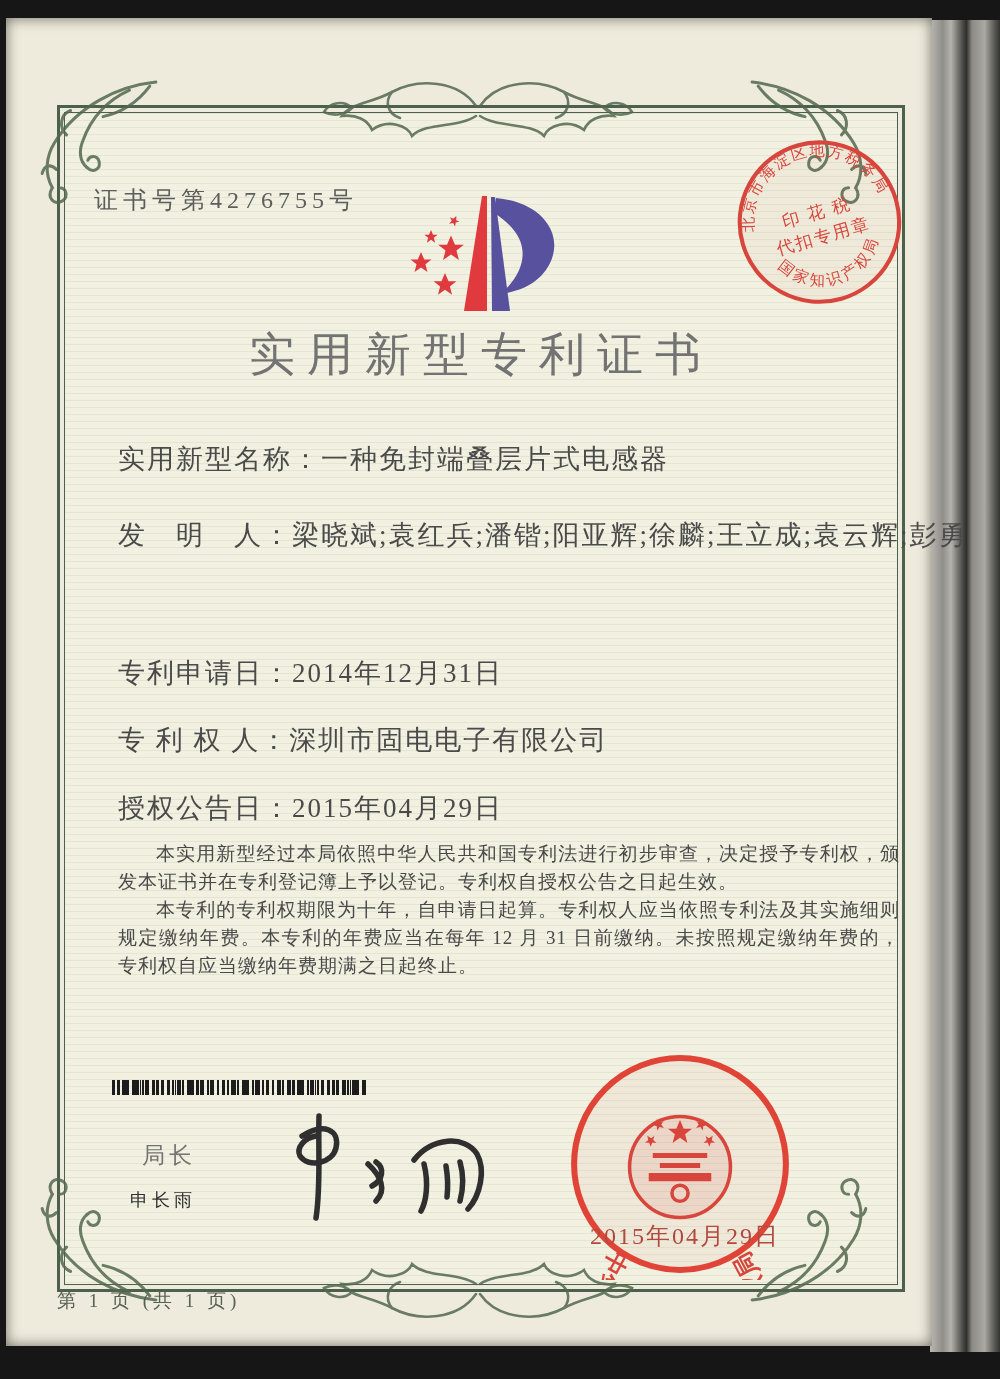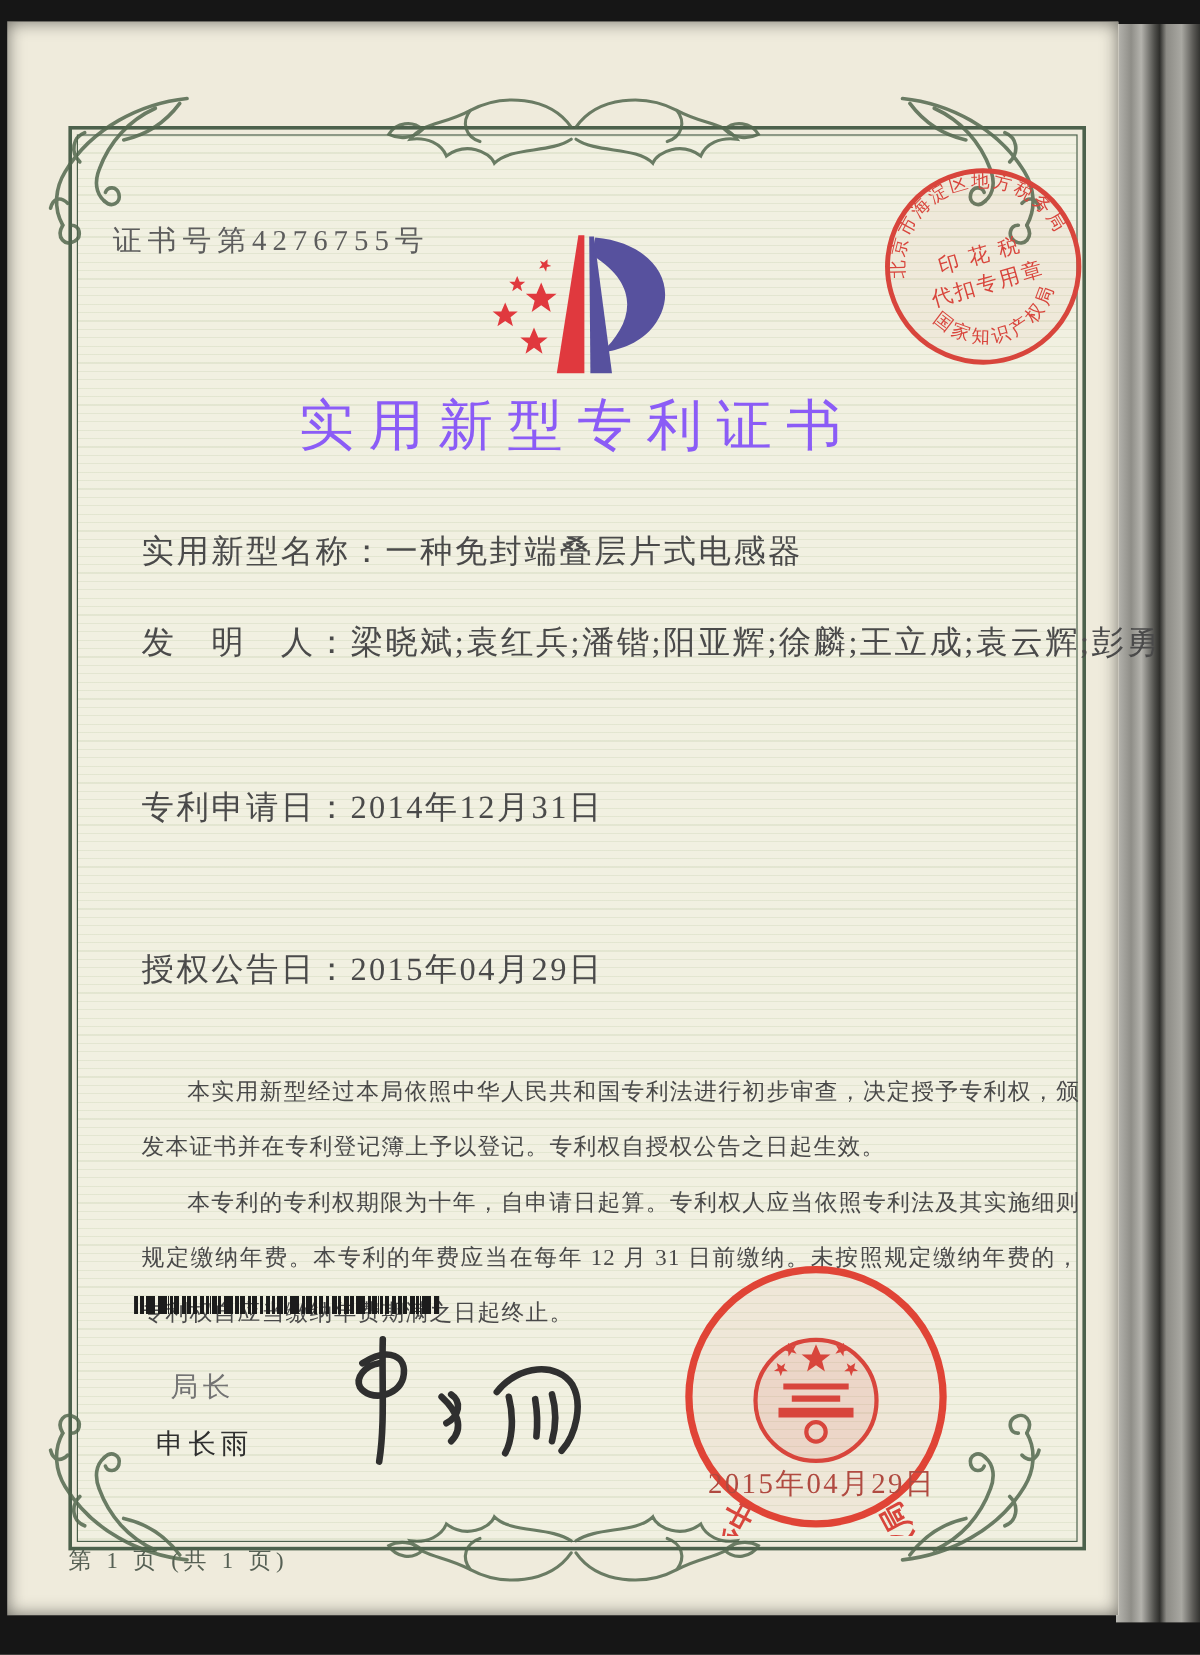--- a/index.html
+++ b/index.html
@@ -27,39 +27,39 @@
 
   .cert-no { position:absolute; left:88px; top:166px; font-size:24px; letter-spacing:5px;
     color:#5d5d5d; z-index:2; }
 
   .logo { position:absolute; left:392px; top:164px; z-index:2; }
 
   .tax-stamp { position:absolute; left:722px; top:112px; z-index:4; transform:rotate(-16deg); }
   .tax-stamp text, .tax-stamp textPath { fill:#d8453c; font-family:"Liberation Serif","DejaVu Serif",serif; }
 
   .doc-title { position:absolute; left:51px; top:306px; width:848px; text-align:center;
-    font-size:46px; letter-spacing:12px; color:#8b5cf6; z-index:2; }
+    font-size:46px; letter-spacing:12px; color:#737373; z-index:2; }
 
   .field { position:absolute; left:112px; font-size:27px; letter-spacing:2px; color:#4a4a4a;
     z-index:2; white-space:nowrap; }
   .f0{top:423px;} .f1{top:499px;text-align:center;} .f2{top:570px;} .f3{top:637px;} .f4{top:704px;} .f5{top:772px;text-align:center;}
 
   .body-text { position:absolute; left:112px; top:822px; width:782px; z-index:2;
-    font-size:19px; line-height:46px; letter-spacing:1px; color:#494949; text-align:justify;margin-top:48px; }
+    font-size:19px; line-height:28px; letter-spacing:1px; color:#494949; text-align:justify; }
   .body-text p { text-indent:2em; }
 
   .barcode { position:absolute; left:106px; top:1062px; width:254px; height:15px; z-index:2;
     background-image:
       repeating-linear-gradient(90deg,#1c1c1c 0 2px,rgba(0,0,0,0) 2px 5px),
       repeating-linear-gradient(90deg,#1c1c1c 0 1px,rgba(0,0,0,0) 1px 7px),
       repeating-linear-gradient(90deg,#1c1c1c 0 3px,rgba(0,0,0,0) 3px 11px); }
 
   .signer-title { position:absolute; left:136px; top:1122px; font-size:23px; letter-spacing:4px;
     color:#737373; font-family:"Liberation Sans","DejaVu Sans",sans-serif; z-index:2; }
-  .signer-name  { position:absolute; left:124px; top:1170px; font-size:23px; letter-spacing:4px;
+  .signer-name  { position:absolute; left:124px; top:1170px; font-size:18px; letter-spacing:4px;
     color:#2f2f2f; font-family:"Liberation Sans","DejaVu Sans",sans-serif; z-index:2; }
 
   .signature { position:absolute; left:258px; top:1086px; z-index:2; }
 
   .official-seal { position:absolute; left:558px; top:1030px; z-index:5; }
   .official-seal textPath { fill:#d8453c; font-weight:bold;
     font-family:"Liberation Serif","DejaVu Serif",serif; }
 
   .seal-date { position:absolute; left:584px; top:1202px; font-size:24px; letter-spacing:2px;
     color:#b04a40; z-index:6; }
@@ -163,20 +163,21 @@
       <text x="90" y="86" text-anchor="middle" font-size="17" letter-spacing="2">印 花 税</text>
       <text x="90" y="110" text-anchor="middle" font-size="17" letter-spacing="2">代扣专用章</text>
     </svg>
   </div>
 
   <div class="doc-title">实用新型专利证书</div>
 
   <div class="field f0"><span>实用新型名称：</span><span>一种免封端叠层片式电感器</span></div>
   <div class="field f1"><span>发　明　人：</span><span>梁晓斌;袁红兵;潘锴;阳亚辉;徐麟;王立成;袁云辉;彭勇</span></div>
   <div class="field f3"><span>专利申请日：</span><span>2014年12月31日</span></div>
+  <div class="field f4"><span>专 利 权 人：</span><span>深圳市固电电子有限公司</span></div>
   <div class="field f5"><span>授权公告日：</span><span>2015年04月29日</span></div>
 
   <div class="body-text">
     <p>本实用新型经过本局依照中华人民共和国专利法进行初步审查，决定授予专利权，颁发本证书并在专利登记簿上予以登记。专利权自授权公告之日起生效。</p>
     <p>本专利的专利权期限为十年，自申请日起算。专利权人应当依照专利法及其实施细则规定缴纳年费。本专利的年费应当在每年 12 月 31 日前缴纳。未按照规定缴纳年费的，专利权自应当缴纳年费期满之日起终止。</p>
   </div>
 
   <div class="barcode"></div>
 
   <div class="signer-title">局长</div>

